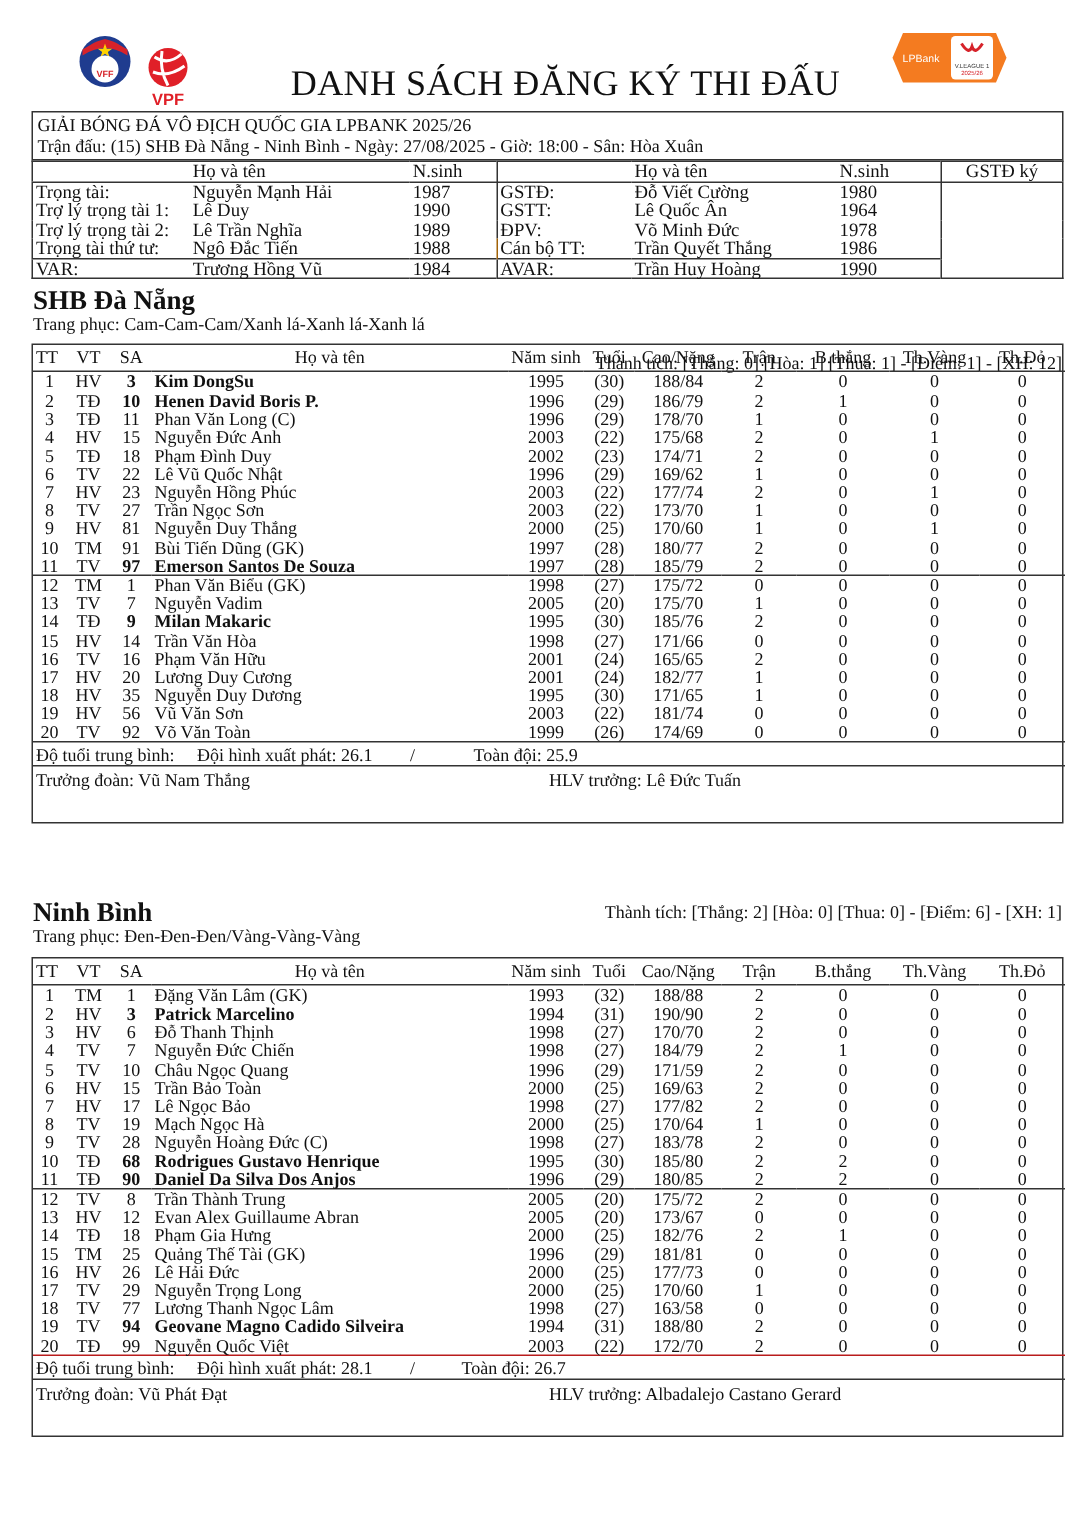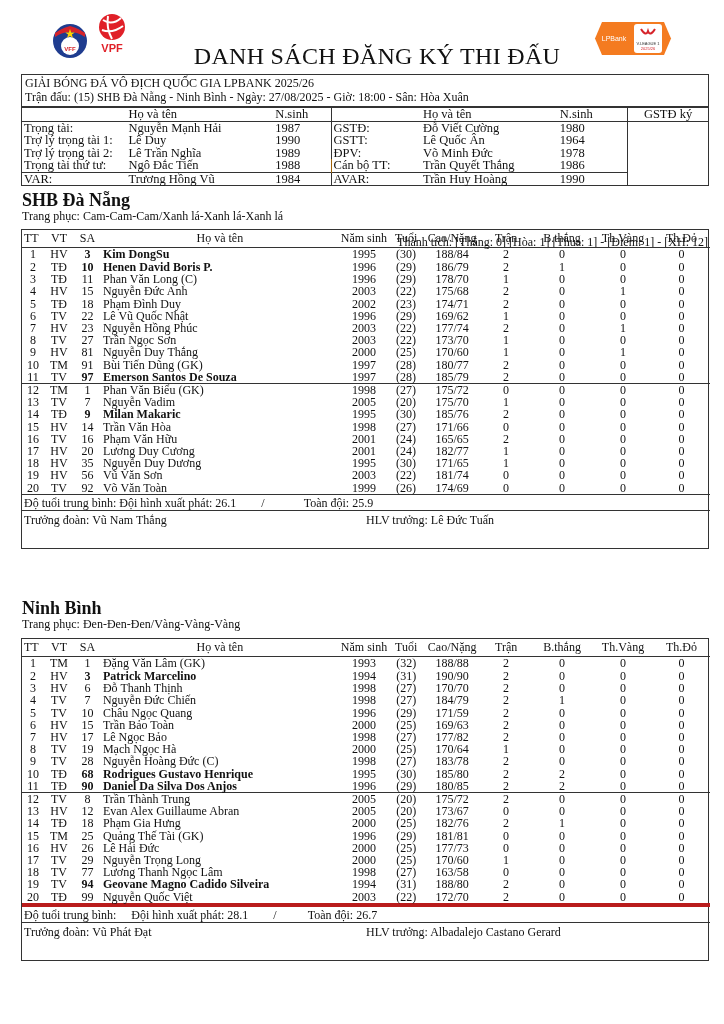--- a/index.html
+++ b/index.html
@@ -3,21 +3,21 @@
 <meta charset="utf-8">
 <style>
   * { box-sizing: border-box; margin: 0; padding: 0; }
   body {
     width: 724px; height: 1024px; background: #ffffff;
     font-family: "Liberation Serif", serif; color: #111;
     position: relative; overflow: hidden; font-size: 12px;
   }
   .abs { position: absolute; }
   .logo-vff { left: 52px; top: 23px; width: 36px; height: 36px; }
-  .logo-vpf { left: 94px; top: 12px; width: 36px; height: 44px; }
+  .logo-vpf { left: 94px; top: 30px; width: 36px; height: 44px; }
   .logo-lpbank { left: 594px; top: 21px; width: 78px; height: 35px; }
   .title {
     left: 0; top: 43px; width: 724px; text-align: center;
     font-size: 24px; letter-spacing: 0.3px; padding-left: 30px;
   }
   .box { border: 1px solid #333; }
   .info-box { left: 21px; top: 74px; width: 688px; height: 33px; padding: 1px 3px; font-size: 12px; line-height: 14px; }
   table { border-collapse: collapse; }
   .off { left: 21px; top: 107px; width: 688px; font-size: 12.5px; line-height: 12.5px; }
   .off td, .off th { padding: 0 2px; font-weight: normal; white-space: nowrap; vertical-align: top; }
@@ -432,33 +432,34 @@
           <td class="c">0</td>
           <td class="c">0</td>
           <td class="c">0</td>
           <td class="c">0</td>
         </tr>
       </tbody>
   </table>
   <div class="foot" style="border-top:1px solid #333;">
     <div class="row1">
       <span>Độ tuổi trung bình:</span>
-      <span style="">Đội hình xuất phát: 26.1</span>
+      <span style="margin-left:12px">Đội hình xuất phát: 26.1</span>
       <span style="margin-left:22px">/</span>
       <span style="margin-left:36px">Toàn đội: 25.9</span>
     </div>
     <div class="row2">
       <span>Trưởng đoàn: Vũ Nam Thắng</span>
       <span style="position:absolute; left:344px; top:2px;">HLV trưởng: Lê Đức Tuấn</span>
     </div>
   </div>
 </div>
 
 <div class="abs team-hdr" style="left:22px; top:601px; width:686px;">
   <span class="team-name">Ninh Bình</span>
+  <span style="position:absolute; right:0; top:0;">Thành tích: [Thắng: 2] [Hòa: 0] [Thua: 0] - [Điểm: 6] - [XH: 1]</span>
   <div>Trang phục: Đen-Đen-Đen/Vàng-Vàng-Vàng</div>
 </div>
 <div class="abs box" style="left:21px; top:638px; width:688px;">
   <table class="roster">
     <colgroup>
       <col style="width:22px">
         <col style="width:30px">
         <col style="width:27px">
         <col style="width:238px">
       <col style="width:50px">
@@ -740,21 +741,21 @@
           <td class="c">2003</td>
           <td class="c">(22)</td>
           <td class="c">172/70</td>
           <td class="c">2</td>
           <td class="c">0</td>
           <td class="c">0</td>
           <td class="c">0</td>
         </tr>
       </tbody>
   </table>
-  <div class="foot" style="border-top:4px solid #b91c1c;">
+  <div class="foot" style="border-top:1px solid #b91c1c;">
     <div class="row1">
       <span>Độ tuổi trung bình:</span>
       <span style="margin-left:12px">Đội hình xuất phát: 28.1</span>
       <span style="margin-left:22px">/</span>
       <span style="margin-left:28px">Toàn đội: 26.7</span>
     </div>
     <div class="row2">
       <span>Trưởng đoàn: Vũ Phát Đạt</span>
       <span style="position:absolute; left:344px; top:2px;">HLV trưởng: Albadalejo Castano Gerard</span>
     </div>

